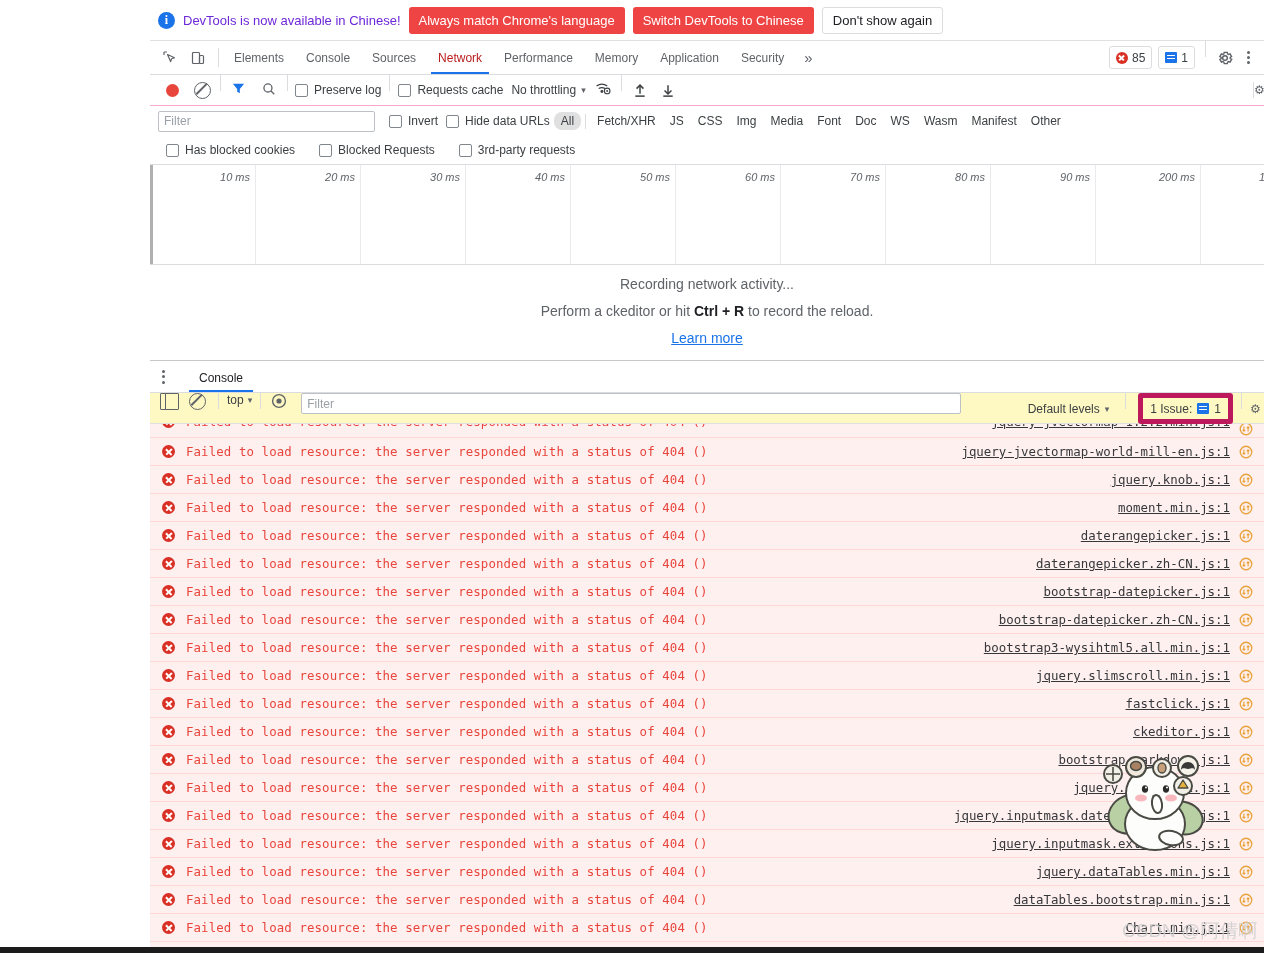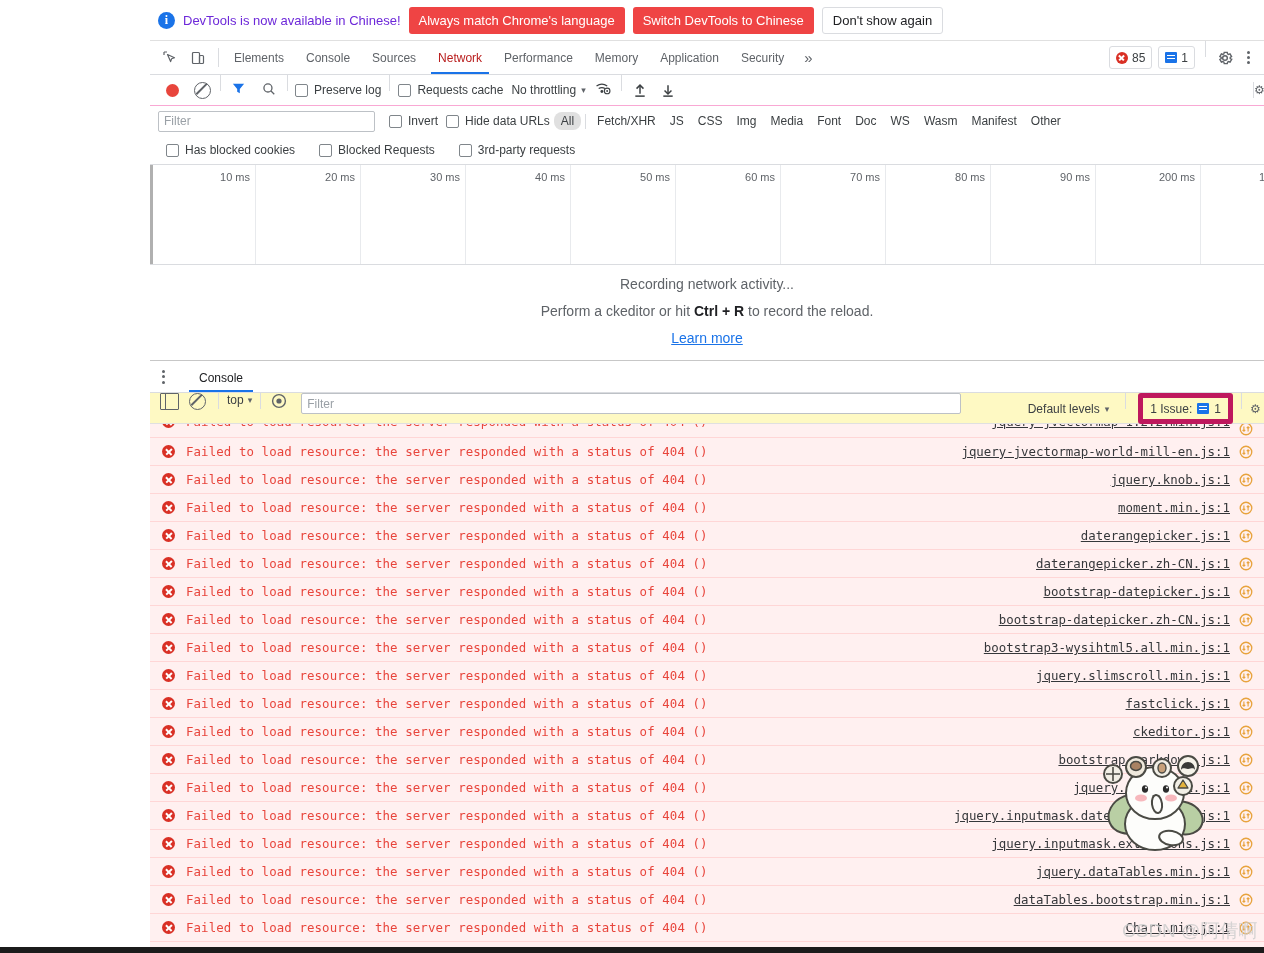--- a/index.html
+++ b/index.html
@@ -109,21 +109,21 @@
   .ftype.sel{background:#e0e0e0;}
   .fsep{width:1px;height:15px;background:#dadce0;margin:0 4px;}
   .filterrow2{
     height:28px;display:flex;align-items:center;gap:16px;padding-left:12px;
     background:#fff;font-size:12px;color:#3c4043;border-bottom:1px solid #dadce0;
   }
 
   
   .timeline{height:99px;background:#fff;position:relative;border-bottom:1px solid #dadce0;overflow:hidden;}
   .tl-left{position:absolute;left:0;top:0;width:3px;height:99px;background:#b0b0b0;}
-  .tl-grid{position:absolute;left:0;top:0;right:0;bottom:0;}
+  .tl-grid{position:absolute;left:0;top:0;right:0;bottom:0;font-style:italic;}
   .tl-tick{position:absolute;top:0;bottom:0;width:1px;background:#e8eaed;}
   .tl-lab{position:absolute;top:6px;font-size:11px;color:#5f6368;transform:translateX(-100%);padding-right:5px;white-space:nowrap;}
 
   
   .recpanel{
     height:84px;background:#fff;display:flex;flex-direction:column;align-items:center;
     justify-content:flex-start;padding-top:11px;gap:11px;border-bottom:1px solid #c7c7c7;
     overflow:hidden;
   }
   .rec-title{font-size:14px;color:#5f6368;}

